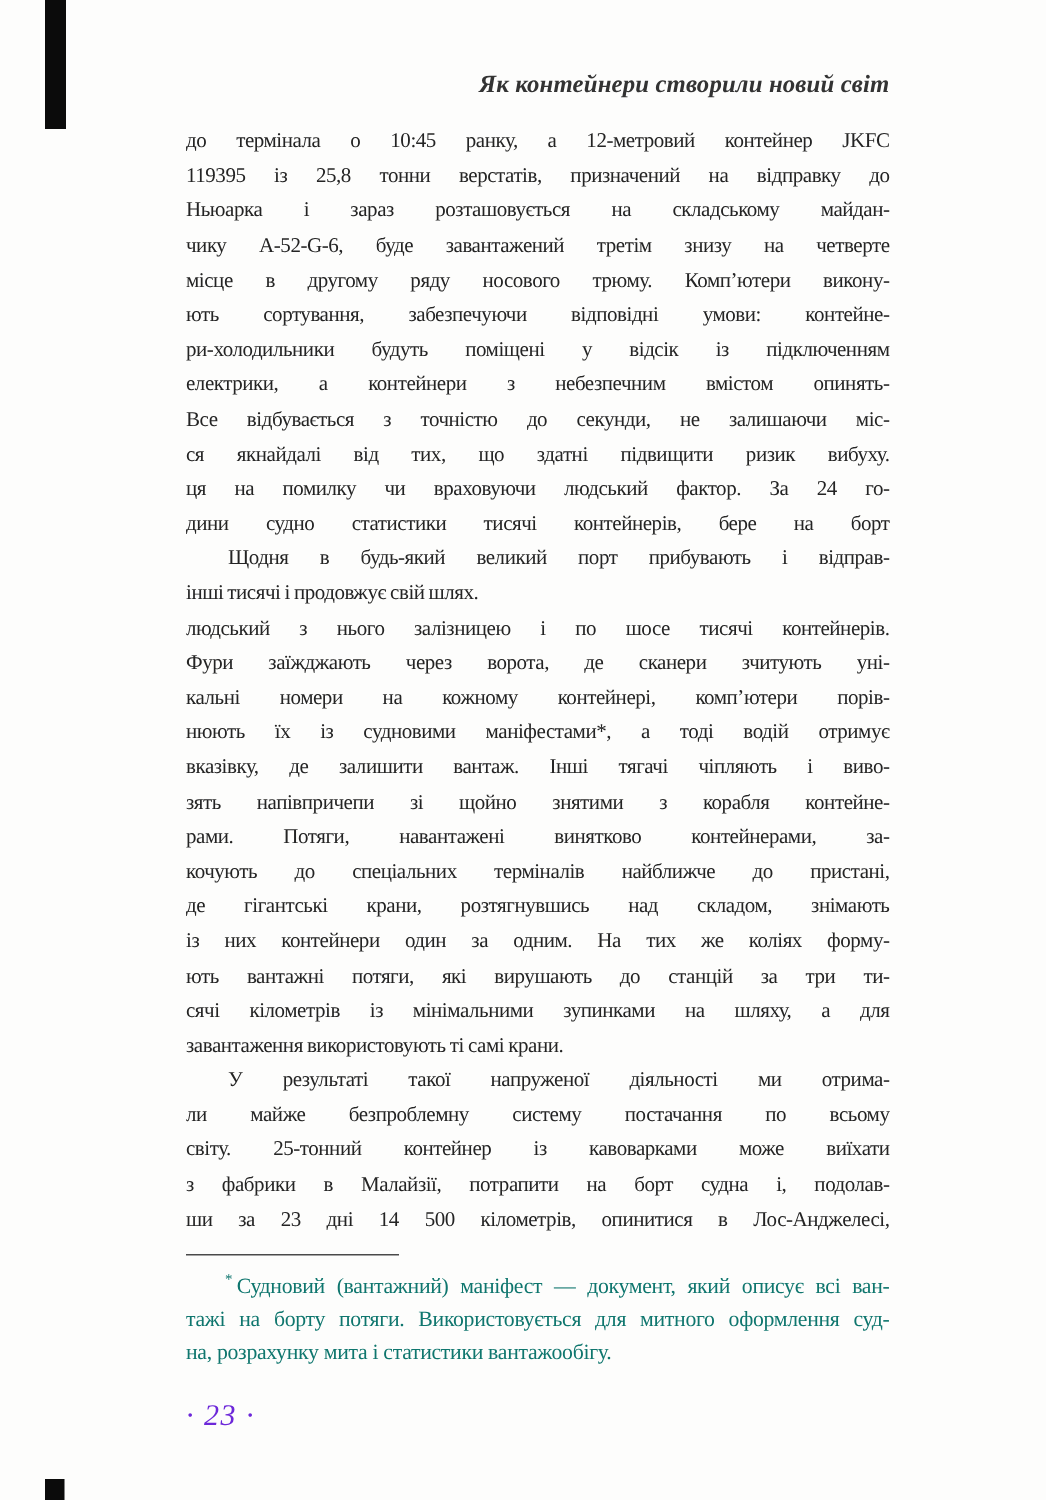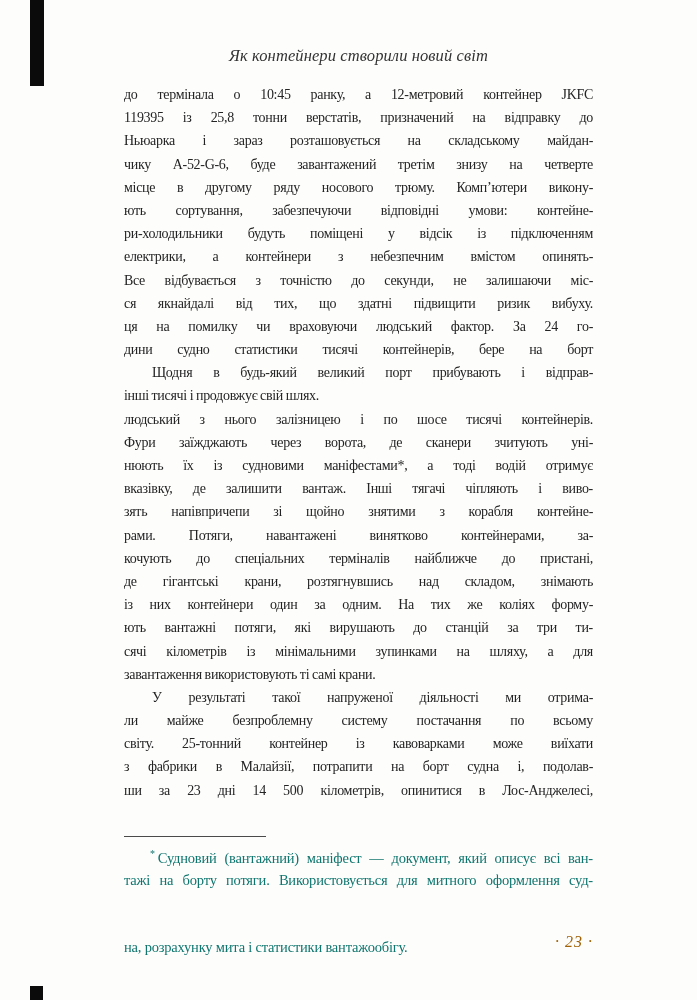--- a/index.html
+++ b/index.html
@@ -4,22 +4,23 @@
 <style>
   html,body{margin:0;padding:0;}
   body{
     width:697px;height:1000px;overflow:hidden;position:relative;
     background:#fdfdfc;
     font-family:"Liberation Serif", serif;
   }
   .page{position:absolute;inset:0;}
   .running-head{
     position:absolute;left:124px;top:46px;width:469px;
-    text-align:center;font-style:italic;font-size:16.5px;color:#333;
+    text-align:right;font-style:italic;font-size:16.5px;color:#333;
     letter-spacing:0.1px;
+    font-weight:bold;
   }
   .body-text{
     position:absolute;left:124px;top:83px;width:469px;
     font-size:14px;line-height:23.2px;color:#242424;
     letter-spacing:-0.3px;word-spacing:-0.5px;
   }
   .body-text .line{
     text-align:justify;text-align-last:justify;
     height:23.2px;overflow:visible;white-space:normal;
   }
@@ -28,26 +29,26 @@
   .footnote-rule{
     position:absolute;left:124px;top:836px;width:142px;height:1px;
     background:#4a4a4a;
   }
   .footnote{
     position:absolute;left:124px;top:847px;width:469px;
     font-size:14.5px;line-height:22px;color:#0f766e;
     letter-spacing:-0.2px;
   }
   .footnote .line{text-align:justify;text-align-last:justify;height:22px;}
-  .footnote .line.last{text-align-last:left;margin-top:45px;}
+  .footnote .line.last{text-align-last:left;}
   .footnote .line.indent{text-indent:26px;}
   .footnote sup{font-size:10px;line-height:0;margin-right:3px;}
   .page-number{
     position:absolute;left:124px;top:933px;width:469px;
-    text-align:right;font-style:italic;font-size:16px;color:#a16207;
+    text-align:left;font-style:italic;font-size:20px;color:#6d28d9;
     letter-spacing:1px;
   }
   .print-mark{position:absolute;background:#0b0b0b;}
   .print-mark-top{left:30px;top:0;width:14px;height:86px;}
   .print-mark-bottom{left:30px;top:986px;width:13px;height:14px;}
 </style>
 </head>
 <body>
 
 <div class="page">
@@ -67,20 +68,21 @@
       <div class="line">ри-холодильники будуть поміщені у відсік із підключенням</div>
       <div class="line">електрики, а контейнери з небезпечним вмістом опинять-</div>
       <div class="line">Все відбувається з точністю до секунди, не залишаючи міс-</div>
       <div class="line">ся якнайдалі від тих, що здатні підвищити ризик вибуху.</div>
       <div class="line">ця на помилку чи враховуючи людський фактор. За 24 го-</div>
       <div class="line">дини судно статистики тисячі контейнерів, бере на борт</div>
       <div class="line indent">Щодня в будь-який великий порт прибувають і відправ-</div>
       <div class="line last">інші тисячі і продовжує свій шлях.</div>
       <div class="line">людський з нього залізницею і по шосе тисячі контейнерів.</div>
       <div class="line">Фури заїжджають через ворота, де сканери зчитують уні-</div>
+      <div class="line">кальні номери на кожному контейнері, комп’ютери порів-</div>
       <div class="line">нюють їх із судновими маніфестами*, а тоді водій отримує</div>
       <div class="line">вказівку, де залишити вантаж. Інші тягачі чіпляють і виво-</div>
       <div class="line">зять напівпричепи зі щойно знятими з корабля контейне-</div>
       <div class="line">рами. Потяги, навантажені винятково контейнерами, за-</div>
       <div class="line">кочують до спеціальних терміналів найближче до пристані,</div>
       <div class="line">де гігантські крани, розтягнувшись над складом, знімають</div>
       <div class="line">із них контейнери один за одним. На тих же коліях форму-</div>
       <div class="line">ють вантажні потяги, які вирушають до станцій за три ти-</div>
       <div class="line">сячі кілометрів із мінімальними зупинками на шляху, а для</div>
       <div class="line last">завантаження використовують ті самі крани.</div>

